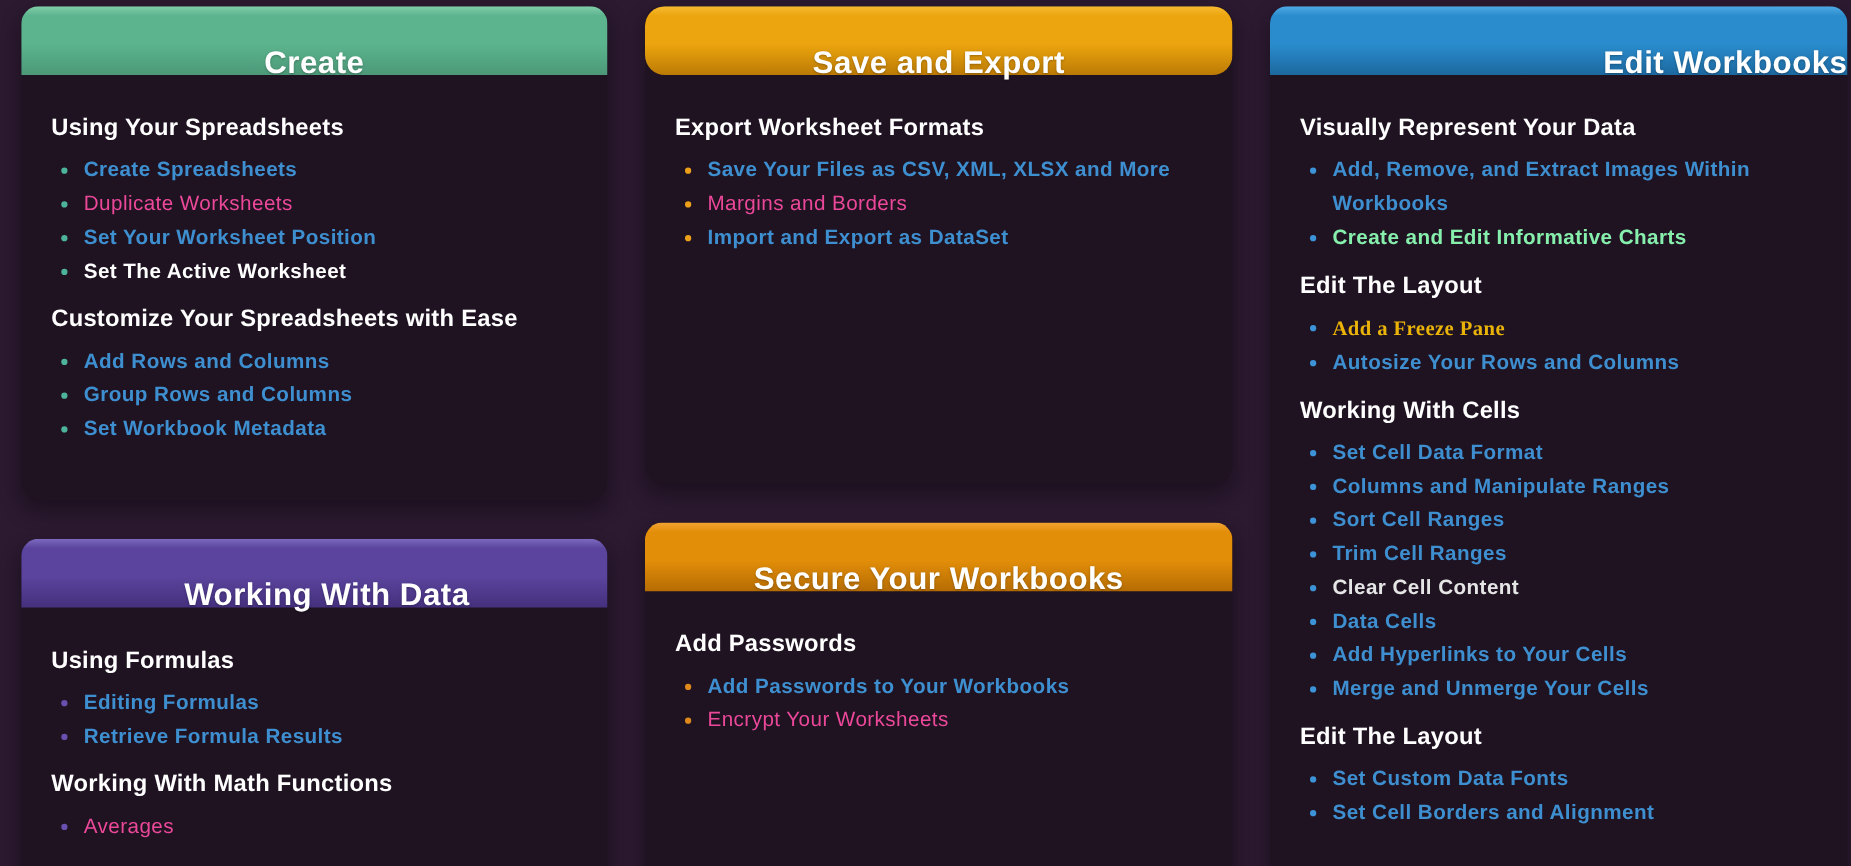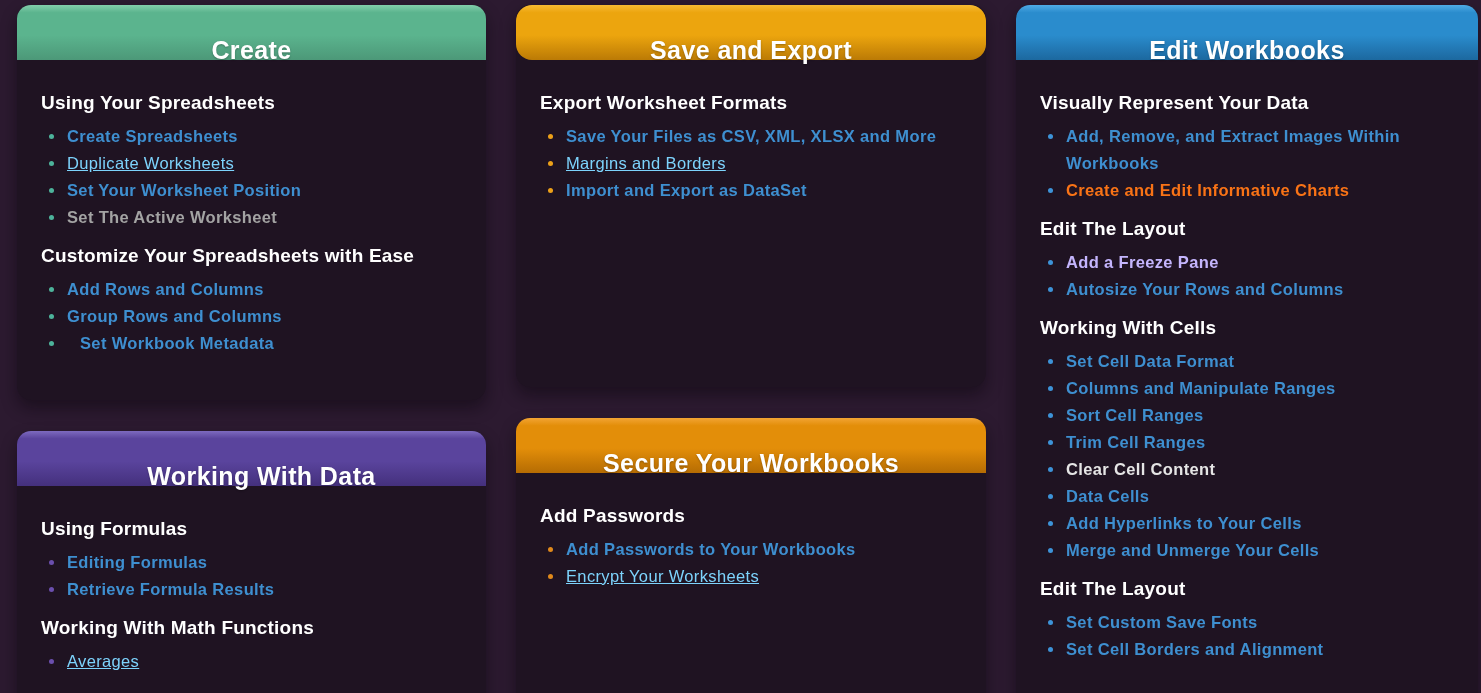--- a/index.html
+++ b/index.html
@@ -71,47 +71,46 @@
     width: 5px; height: 5px;
     border-radius: 50%;
     display: block;
   }
   li.topic-item a {
     text-decoration: none;
     font-weight: bold;
     cursor: pointer;
   }
   li.topic-item .plain-label {
-    color: #7dd3fc;
+    color: #ec4899;
     font-weight: normal;
-    text-decoration: underline;
   }
 </style>
 </head>
 <body>
 
 <main class="grid">
     <div class="col col-0">
       <section class="card create">
         <header class="card-header" style="background: linear-gradient(rgb(130, 205, 170) 0%, rgb(91, 180, 142) 14%, rgb(91, 180, 142) 55%, rgb(76, 152, 120) 100%);">
           <h2>Create</h2>
         </header>
         <div class="card-body">
           <h3 class="section-heading">Using Your Spreadsheets</h3>
           <ul class="topic-list">
             <li class="topic-item is-link"><span class="bullet" style="background: rgb(77, 179, 155);"></span><a href="#" style="color: rgb(62, 143, 208);">Create Spreadsheets</a></li>
             <li class="topic-item is-plain"><span class="bullet" style="background: rgb(77, 179, 155);"></span><span class="plain-label">Duplicate Worksheets</span></li>
             <li class="topic-item is-link"><span class="bullet" style="background: rgb(77, 179, 155);"></span><a href="#" style="color: rgb(62, 143, 208);">Set Your Worksheet Position</a></li>
-            <li class="topic-item is-link"><span class="bullet" style="background: rgb(77, 179, 155);"></span><a href="#" style="color: #a3a3a3;">Set The Active Worksheet</a></li>
+            <li class="topic-item is-link"><span class="bullet" style="background: rgb(77, 179, 155);"></span><a href="#" style="color: #ffffff;">Set The Active Worksheet</a></li>
           </ul>
           <h3 class="section-heading">Customize Your Spreadsheets with Ease</h3>
           <ul class="topic-list">
             <li class="topic-item is-link"><span class="bullet" style="background: rgb(77, 179, 155);"></span><a href="#" style="color: rgb(62, 143, 208);">Add Rows and Columns</a></li>
             <li class="topic-item is-link"><span class="bullet" style="background: rgb(77, 179, 155);"></span><a href="#" style="color: rgb(62, 143, 208);">Group Rows and Columns</a></li>
-            <li class="topic-item is-link"><span class="bullet" style="background: rgb(77, 179, 155);"></span><a href="#" style="color: rgb(62, 143, 208); margin-left: 13px;">Set Workbook Metadata</a></li>
+            <li class="topic-item is-link"><span class="bullet" style="background: rgb(77, 179, 155);"></span><a href="#" style="color: rgb(62, 143, 208);">Set Workbook Metadata</a></li>
           </ul>
         </div>
       </section>
       <section class="card working_with_data">
         <header class="card-header" style="background: linear-gradient(rgb(125, 106, 191) 0%, rgb(90, 68, 157) 14%, rgb(90, 68, 157) 55%, rgb(68, 48, 125) 100%); padding-left: 20px;">
           <h2>Working With Data</h2>
         </header>
         <div class="card-body">
           <h3 class="section-heading">Using Formulas</h3>
           <ul class="topic-list">
@@ -147,46 +146,46 @@
           <h3 class="section-heading">Add Passwords</h3>
           <ul class="topic-list">
             <li class="topic-item is-link"><span class="bullet" style="background: rgb(224, 137, 27);"></span><a href="#" style="color: rgb(62, 143, 208);">Add Passwords to Your Workbooks</a></li>
             <li class="topic-item is-plain"><span class="bullet" style="background: rgb(224, 137, 27);"></span><span class="plain-label">Encrypt Your Worksheets</span></li>
           </ul>
         </div>
       </section>
     </div>
     <div class="col col-2">
       <section class="card edit_workbooks">
-        <header class="card-header" style="background: linear-gradient(rgb(79, 170, 229) 0%, rgb(42, 140, 205) 14%, rgb(42, 140, 205) 55%, rgb(28, 104, 159) 100%);">
+        <header class="card-header" style="background: linear-gradient(rgb(79, 170, 229) 0%, rgb(42, 140, 205) 14%, rgb(42, 140, 205) 55%, rgb(28, 104, 159) 100%); justify-content: flex-end;">
           <h2>Edit Workbooks</h2>
         </header>
         <div class="card-body">
           <h3 class="section-heading">Visually Represent Your Data</h3>
           <ul class="topic-list">
             <li class="topic-item is-link"><span class="bullet" style="background: rgb(61, 147, 216);"></span><a href="#" style="color: rgb(62, 143, 208);">Add, Remove, and Extract Images Within Workbooks</a></li>
-            <li class="topic-item is-link"><span class="bullet" style="background: rgb(61, 147, 216);"></span><a href="#" style="color: #f97316;">Create and Edit Informative Charts</a></li>
+            <li class="topic-item is-link"><span class="bullet" style="background: rgb(61, 147, 216);"></span><a href="#" style="color: #86efac;">Create and Edit Informative Charts</a></li>
           </ul>
           <h3 class="section-heading">Edit The Layout</h3>
           <ul class="topic-list">
-            <li class="topic-item is-link"><span class="bullet" style="background: rgb(61, 147, 216);"></span><a href="#" style="color: #c4b5fd;">Add a Freeze Pane</a></li>
+            <li class="topic-item is-link"><span class="bullet" style="background: rgb(61, 147, 216);"></span><a href="#" style="color: #eab308; font-family: Liberation Serif, serif;">Add a Freeze Pane</a></li>
             <li class="topic-item is-link"><span class="bullet" style="background: rgb(61, 147, 216);"></span><a href="#" style="color: rgb(62, 143, 208);">Autosize Your Rows and Columns</a></li>
           </ul>
           <h3 class="section-heading">Working With Cells</h3>
           <ul class="topic-list">
             <li class="topic-item is-link"><span class="bullet" style="background: rgb(61, 147, 216);"></span><a href="#" style="color: rgb(62, 143, 208);">Set Cell Data Format</a></li>
             <li class="topic-item is-link"><span class="bullet" style="background: rgb(61, 147, 216);"></span><a href="#" style="color: rgb(62, 143, 208);">Columns and Manipulate Ranges</a></li>
             <li class="topic-item is-link"><span class="bullet" style="background: rgb(61, 147, 216);"></span><a href="#" style="color: rgb(62, 143, 208);">Sort Cell Ranges</a></li>
             <li class="topic-item is-link"><span class="bullet" style="background: rgb(61, 147, 216);"></span><a href="#" style="color: rgb(62, 143, 208);">Trim Cell Ranges</a></li>
             <li class="topic-item is-link"><span class="bullet" style="background: rgb(61, 147, 216);"></span><a href="#" style="color: #e5e5e5;">Clear Cell Content</a></li>
             <li class="topic-item is-link"><span class="bullet" style="background: rgb(61, 147, 216);"></span><a href="#" style="color: rgb(62, 143, 208);">Data Cells</a></li>
             <li class="topic-item is-link"><span class="bullet" style="background: rgb(61, 147, 216);"></span><a href="#" style="color: rgb(62, 143, 208);">Add Hyperlinks to Your Cells</a></li>
             <li class="topic-item is-link"><span class="bullet" style="background: rgb(61, 147, 216);"></span><a href="#" style="color: rgb(62, 143, 208);">Merge and Unmerge Your Cells</a></li>
           </ul>
           <h3 class="section-heading">Edit The Layout</h3>
           <ul class="topic-list">
-            <li class="topic-item is-link"><span class="bullet" style="background: rgb(61, 147, 216);"></span><a href="#" style="color: rgb(62, 143, 208);">Set Custom Save Fonts</a></li>
+            <li class="topic-item is-link"><span class="bullet" style="background: rgb(61, 147, 216);"></span><a href="#" style="color: rgb(62, 143, 208);">Set Custom Data Fonts</a></li>
             <li class="topic-item is-link"><span class="bullet" style="background: rgb(61, 147, 216);"></span><a href="#" style="color: rgb(62, 143, 208);">Set Cell Borders and Alignment</a></li>
           </ul>
         </div>
       </section>
     </div>
   </main>
 
 </body></html>

